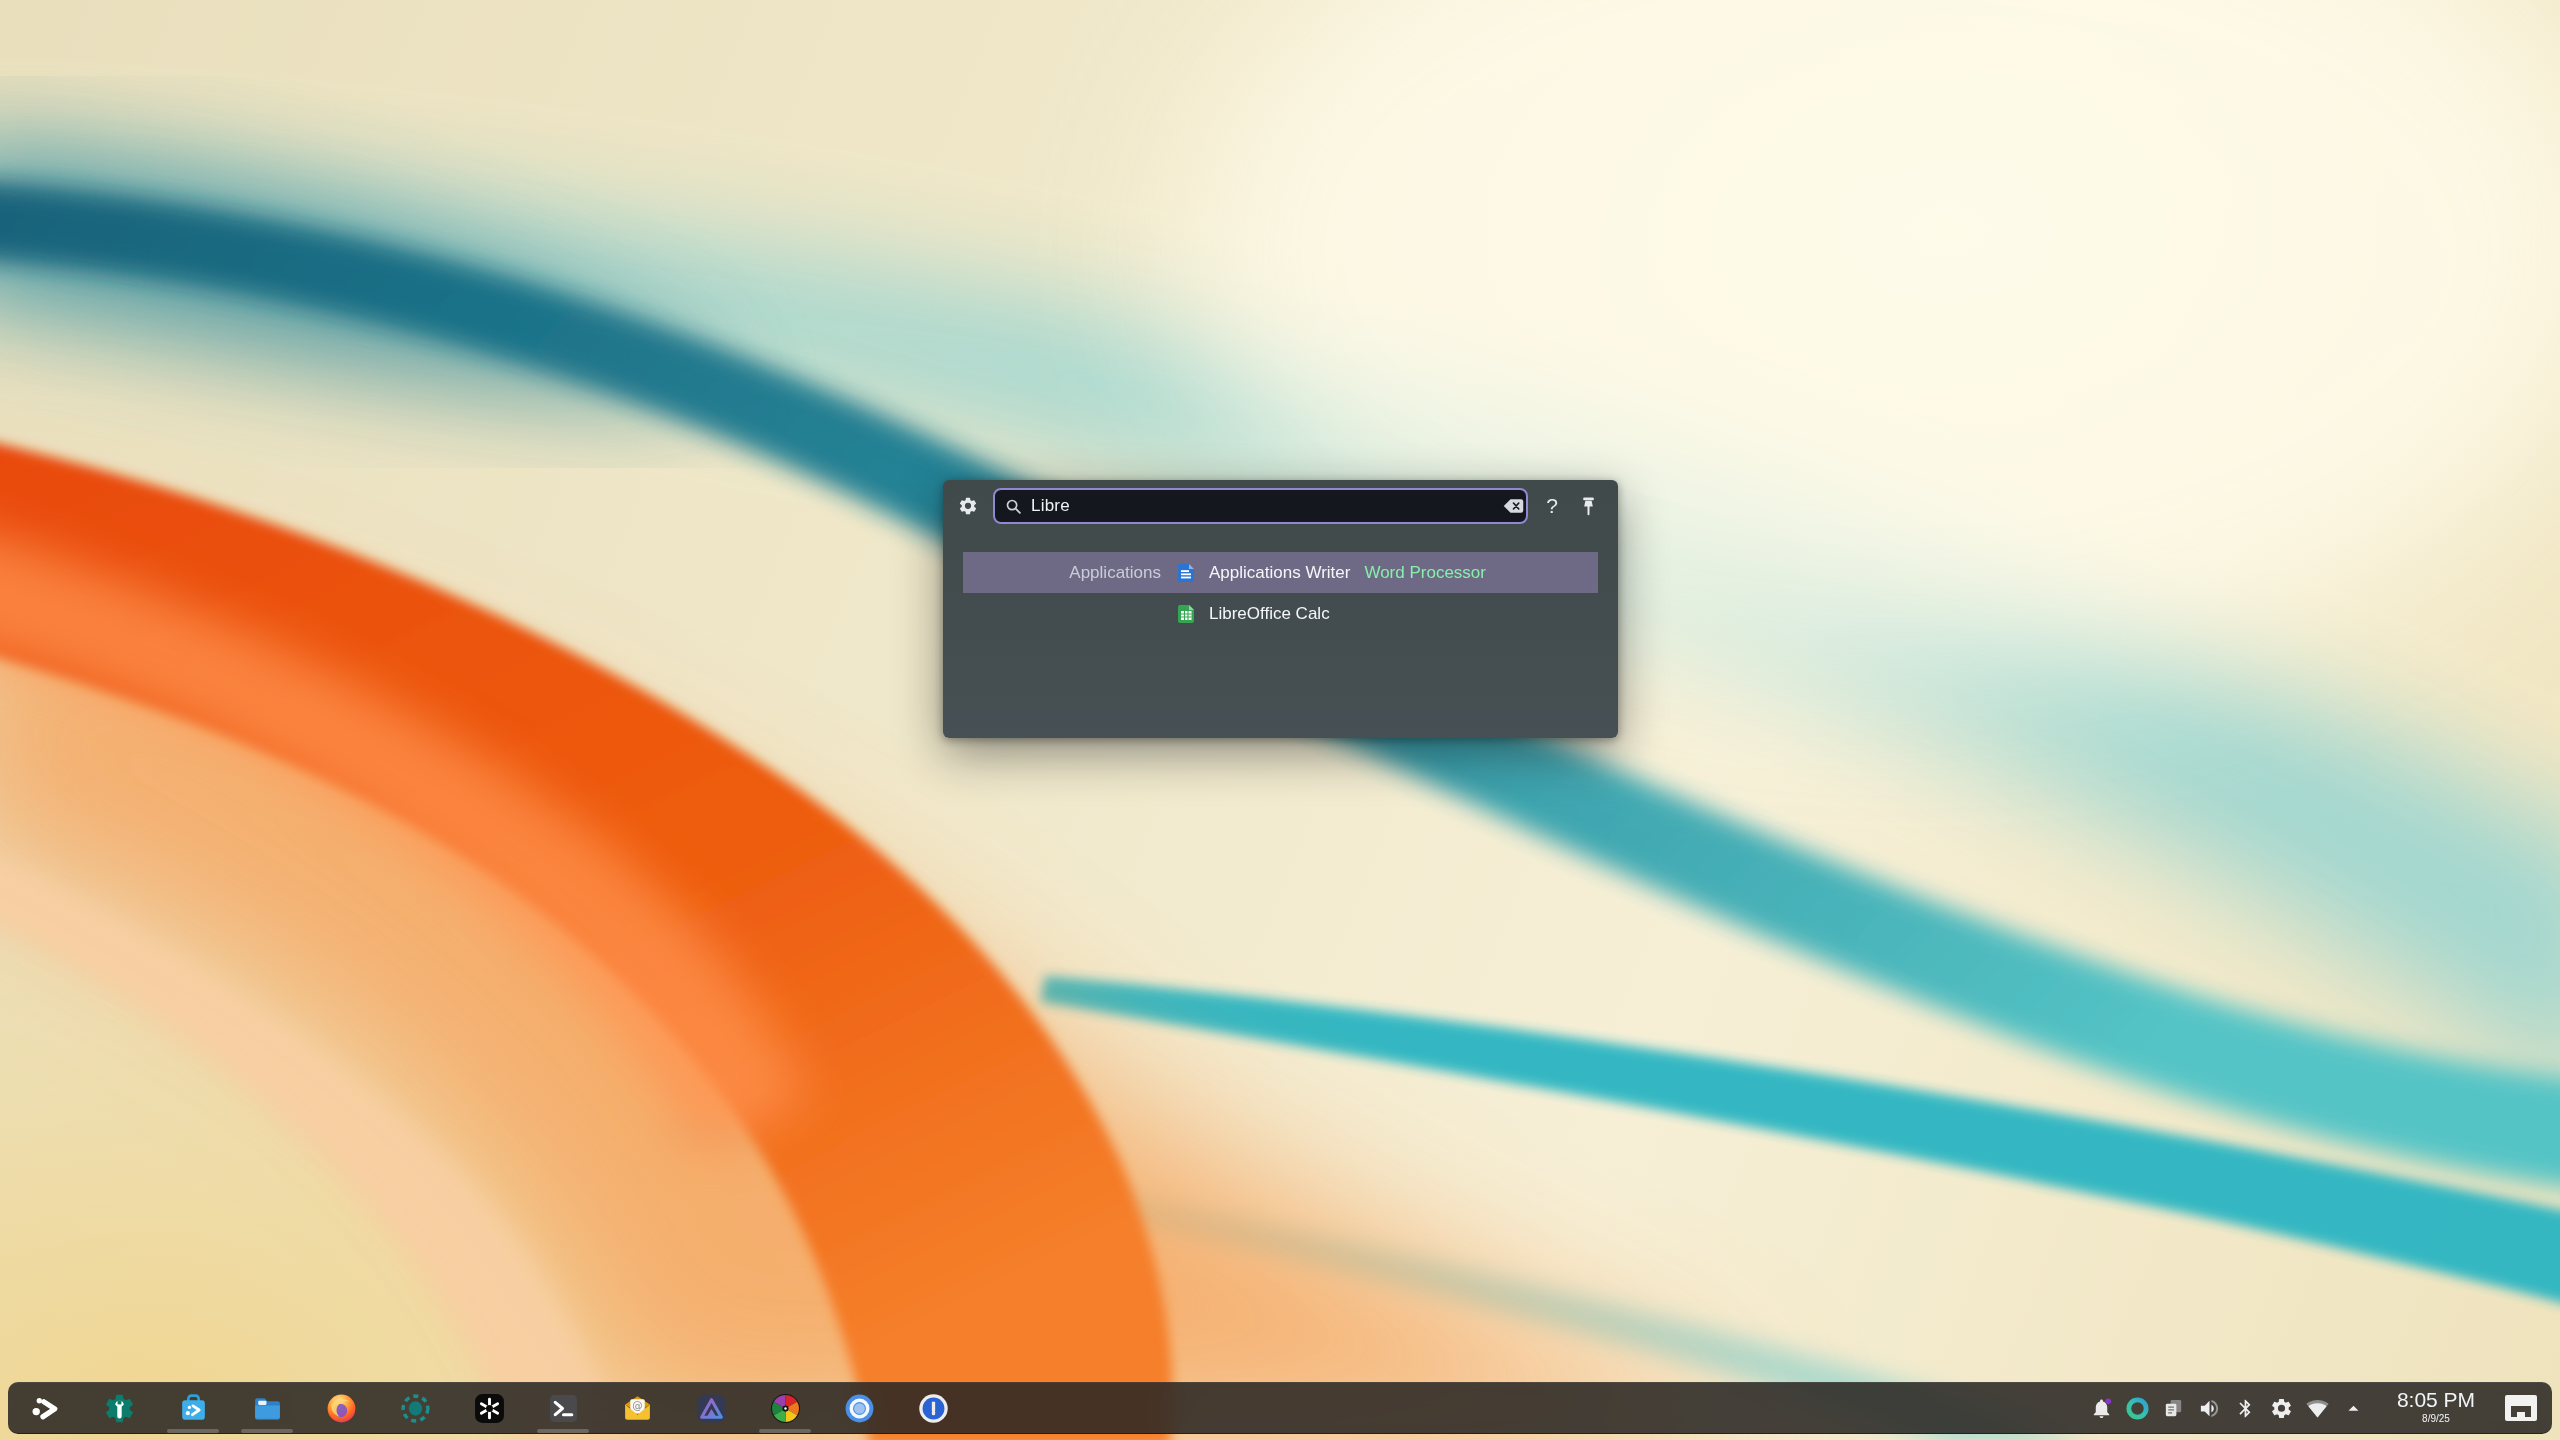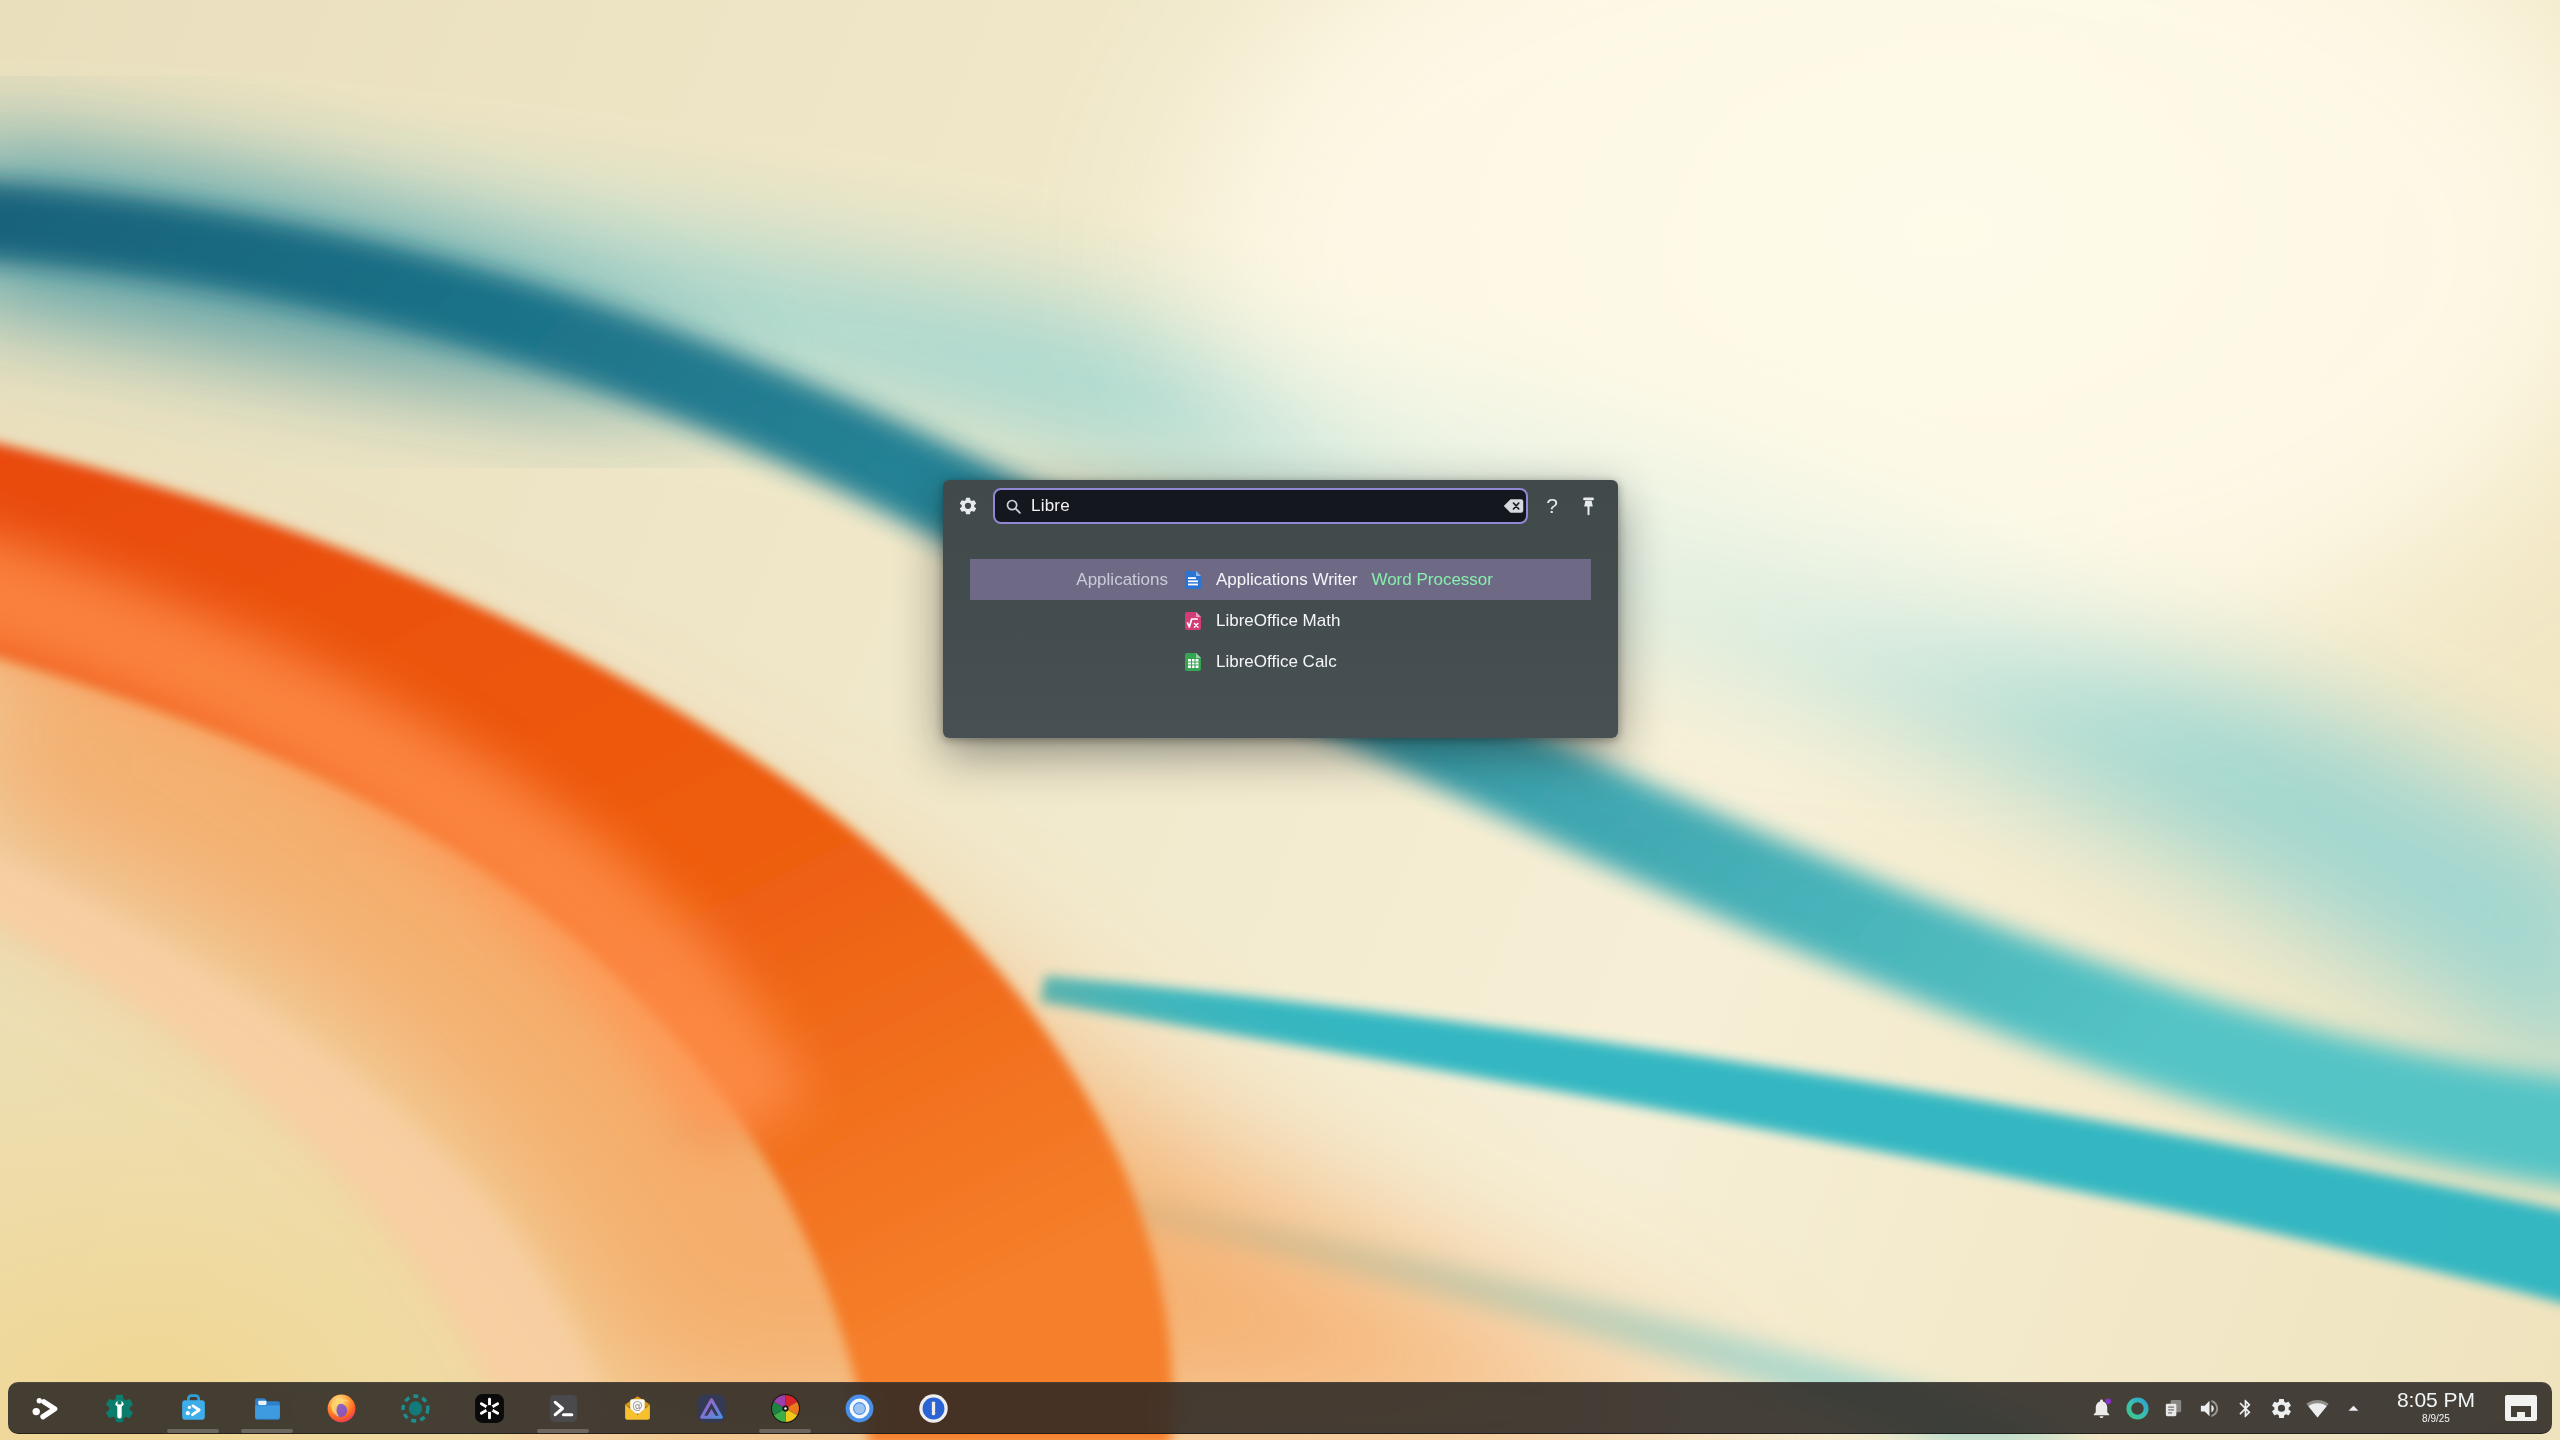--- a/index.html
+++ b/index.html
@@ -21,21 +21,21 @@
     color:#eceef1;}
   .kr-top{height:52px;display:flex;align-items:center;padding:0 8px 0 10px;}
   .kr-iconbtn{width:30px;height:36px;border:none;background:transparent;display:flex;
     align-items:center;justify-content:center;padding:0;cursor:pointer;flex:0 0 auto;}
   .kr-search{box-sizing:border-box;margin-left:10px;width:535px;height:36px;
     background:#14171d;border:2px solid #9187d2;border-radius:8px;display:flex;
     align-items:center;padding:0 0 0 10px;}
   .kr-query{flex:1;color:#f1f2f5;font-size:17px;margin-left:9px;letter-spacing:.2px;}
   .kr-help{width:36px;height:36px;margin-left:6px;border:none;background:transparent;
     color:#e9ecef;font-size:21px;cursor:pointer;padding:0;}
-  .kr-results{list-style:none;margin:15px;padding:12px;}
+  .kr-results{list-style:none;margin:8px;padding:12px;}
   .kr-row{height:41px;display:flex;align-items:center;font-size:17px;}
   .kr-row.selected{background:#6e6a86;}
   .kr-cat{width:198px;flex:0 0 auto;text-align:right;padding-right:14px;color:#c9cdd7;}
   .kr-appicon{width:22px;height:22px;flex:0 0 auto;margin-right:12px;display:flex;}
   .kr-title{color:#f5f6f8;}
   .kr-sub{color:#86efac;margin-left:14px;}
 
   
   .panel{position:absolute;left:8px;right:8px;bottom:6px;height:52px;border-radius:10px;
     background:rgba(43,40,36,.88);backdrop-filter:blur(12px) saturate(1.05);
@@ -160,32 +160,20 @@
             <rect x="6" y="14.6" width="10" height="1.8" fill="#fff"></rect>
           </svg>
         </span>
         <span class="kr-title">Applications Writer</span>
         <span class="kr-sub">Word Processor</span>
       </li>
       <li class="kr-row">
         <span class="kr-cat"></span>
         <span class="kr-appicon">
           <svg width="22" height="22" viewBox="0 0 22 22">
-            <path d="M3,4 a2,2 0 0 1 2,-2 h9 l5,5 v11 a2,2 0 0 1 -2,2 h-12 a2,2 0 0 1 -2,-2 Z" fill="#d23c78"></path>
-            <path d="M14,2 l5,5 h-5 Z" fill="#eb9ebd"></path>
-            <path d="M5.5,13 l1.8,4 2.4,-8 h5.5" fill="none" stroke="#fff" stroke-width="1.7" stroke-linecap="round" stroke-linejoin="round"></path>
-            <path d="M12.5,13.5 l3.4,3.6 M15.9,13.5 l-3.4,3.6" stroke="#fff" stroke-width="1.5" stroke-linecap="round"></path>
-          </svg>
-        </span>
-        <span class="kr-title">LibreOffice Math</span>
-      </li>
-      <li class="kr-row">
-        <span class="kr-cat"></span>
-        <span class="kr-appicon">
-          <svg width="22" height="22" viewBox="0 0 22 22">
             <path d="M3,4 a2,2 0 0 1 2,-2 h9 l5,5 v11 a2,2 0 0 1 -2,2 h-12 a2,2 0 0 1 -2,-2 Z" fill="#36a552"></path>
             <path d="M14,2 l5,5 h-5 Z" fill="#97d3a8"></path>
             <rect x="6" y="8" width="10.5" height="9" fill="#fff"></rect>
             <path d="M9.5,8 v9 M13,8 v9 M6,11 h10.5 M6,14 h10.5" stroke="#36a552" stroke-width="1.1"></path>
           </svg>
         </span>
         <span class="kr-title">LibreOffice Calc</span>
       </li>
     </ul>
   </section>

